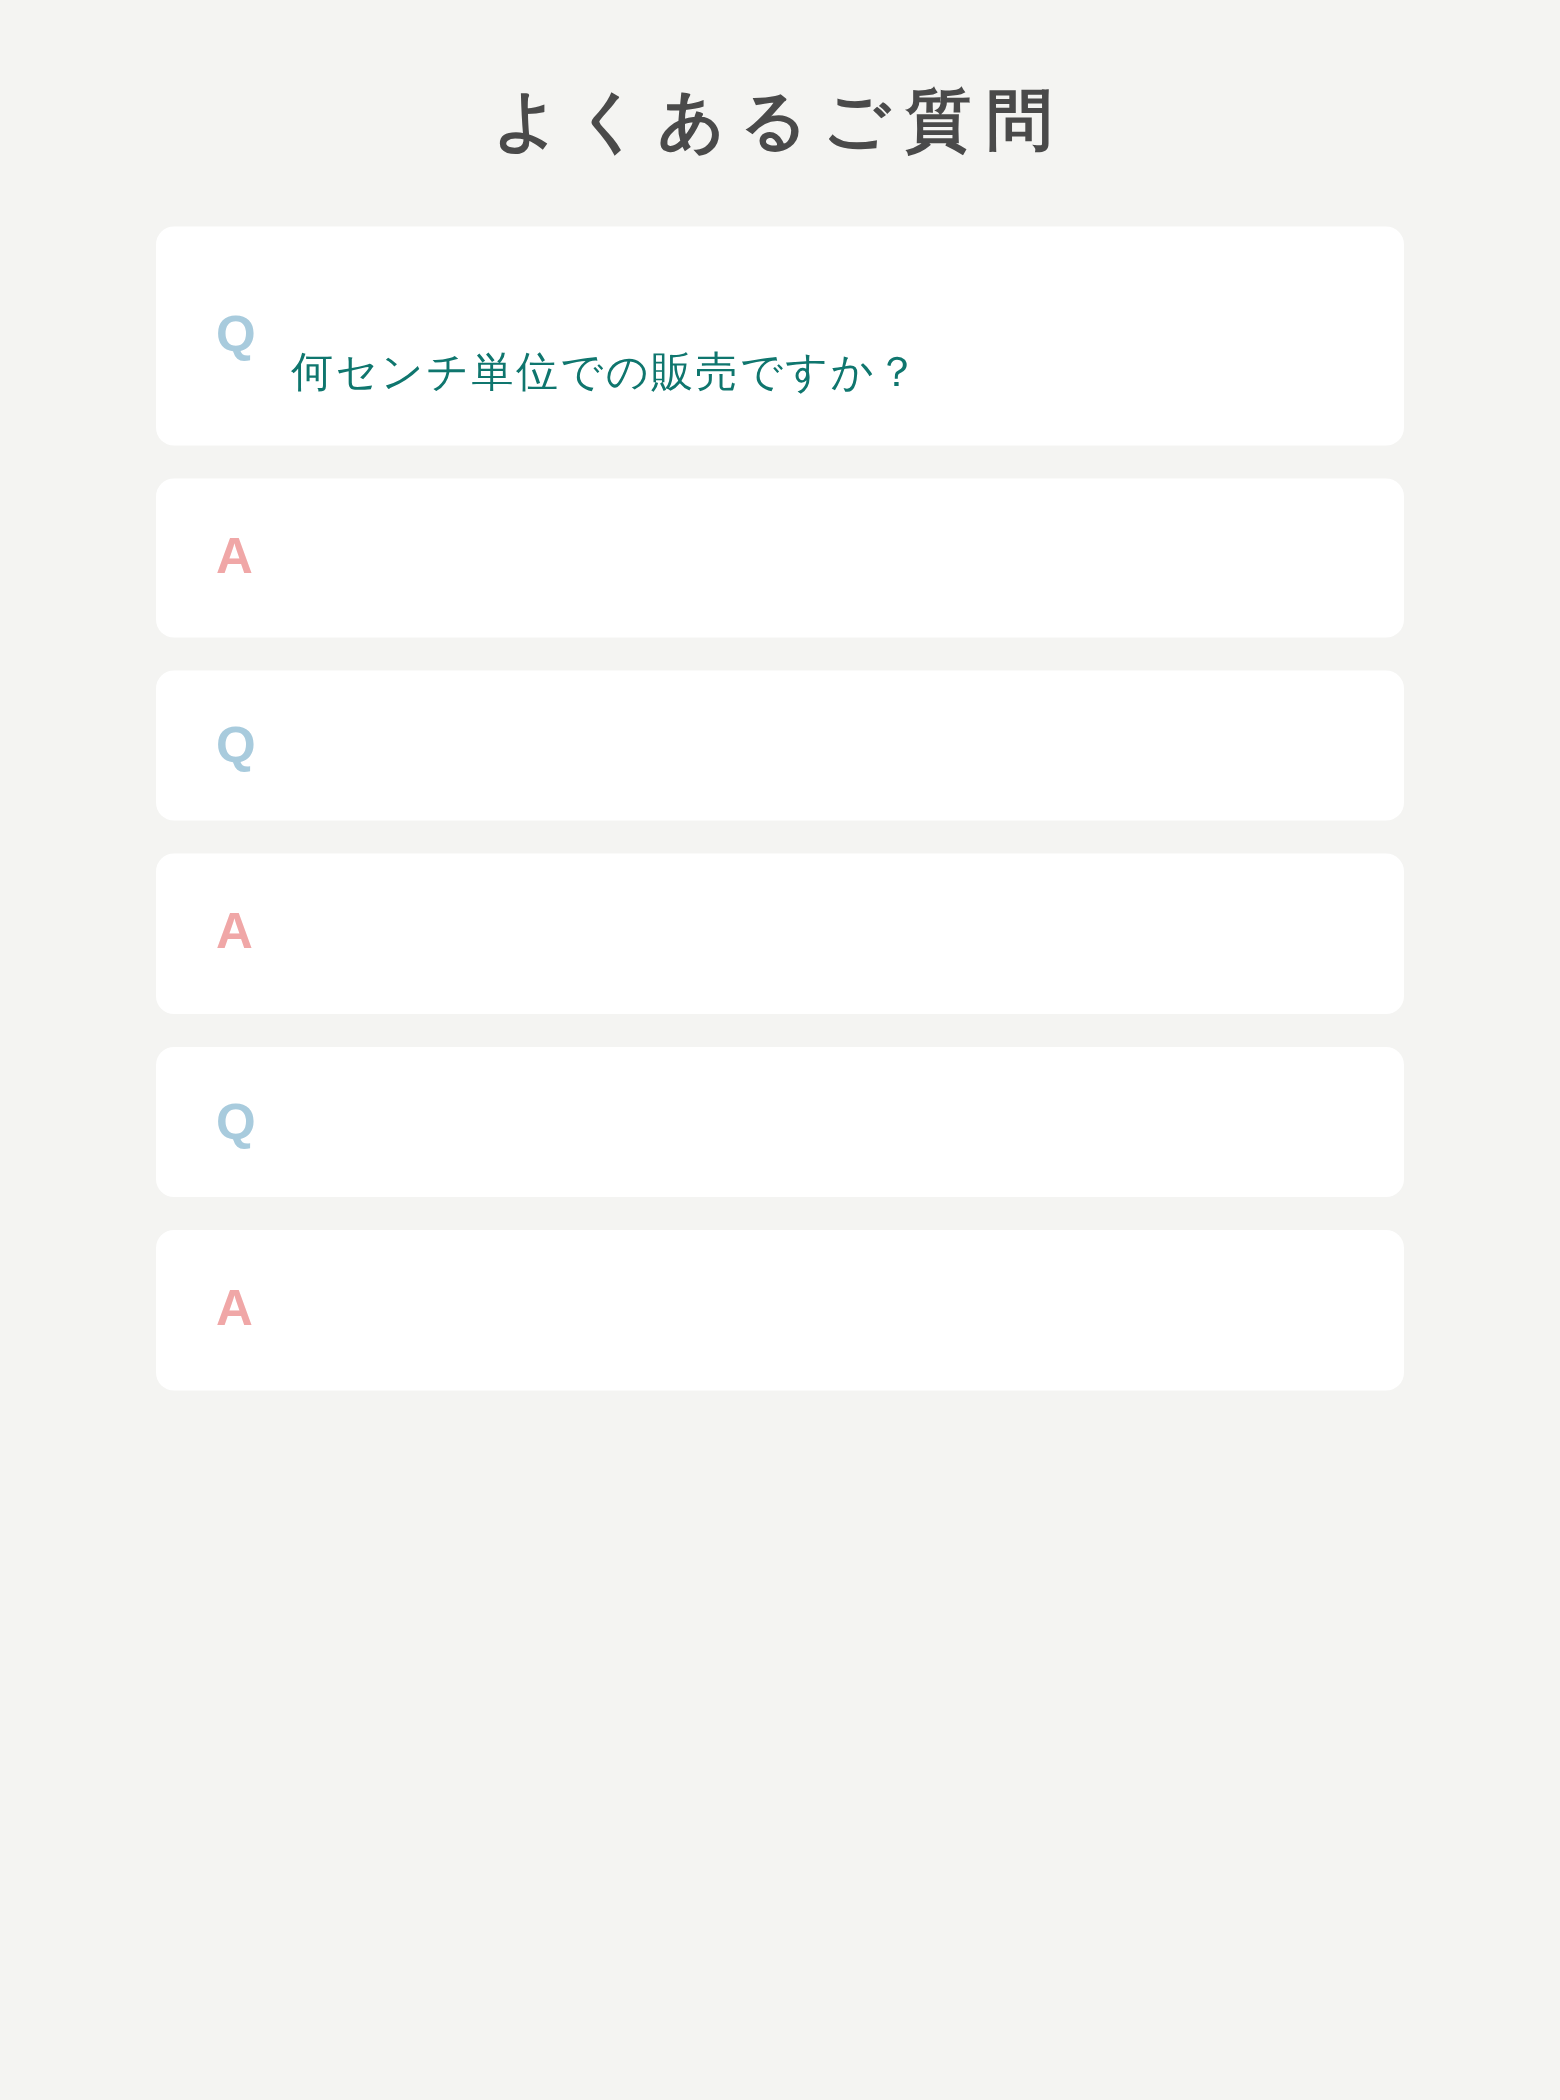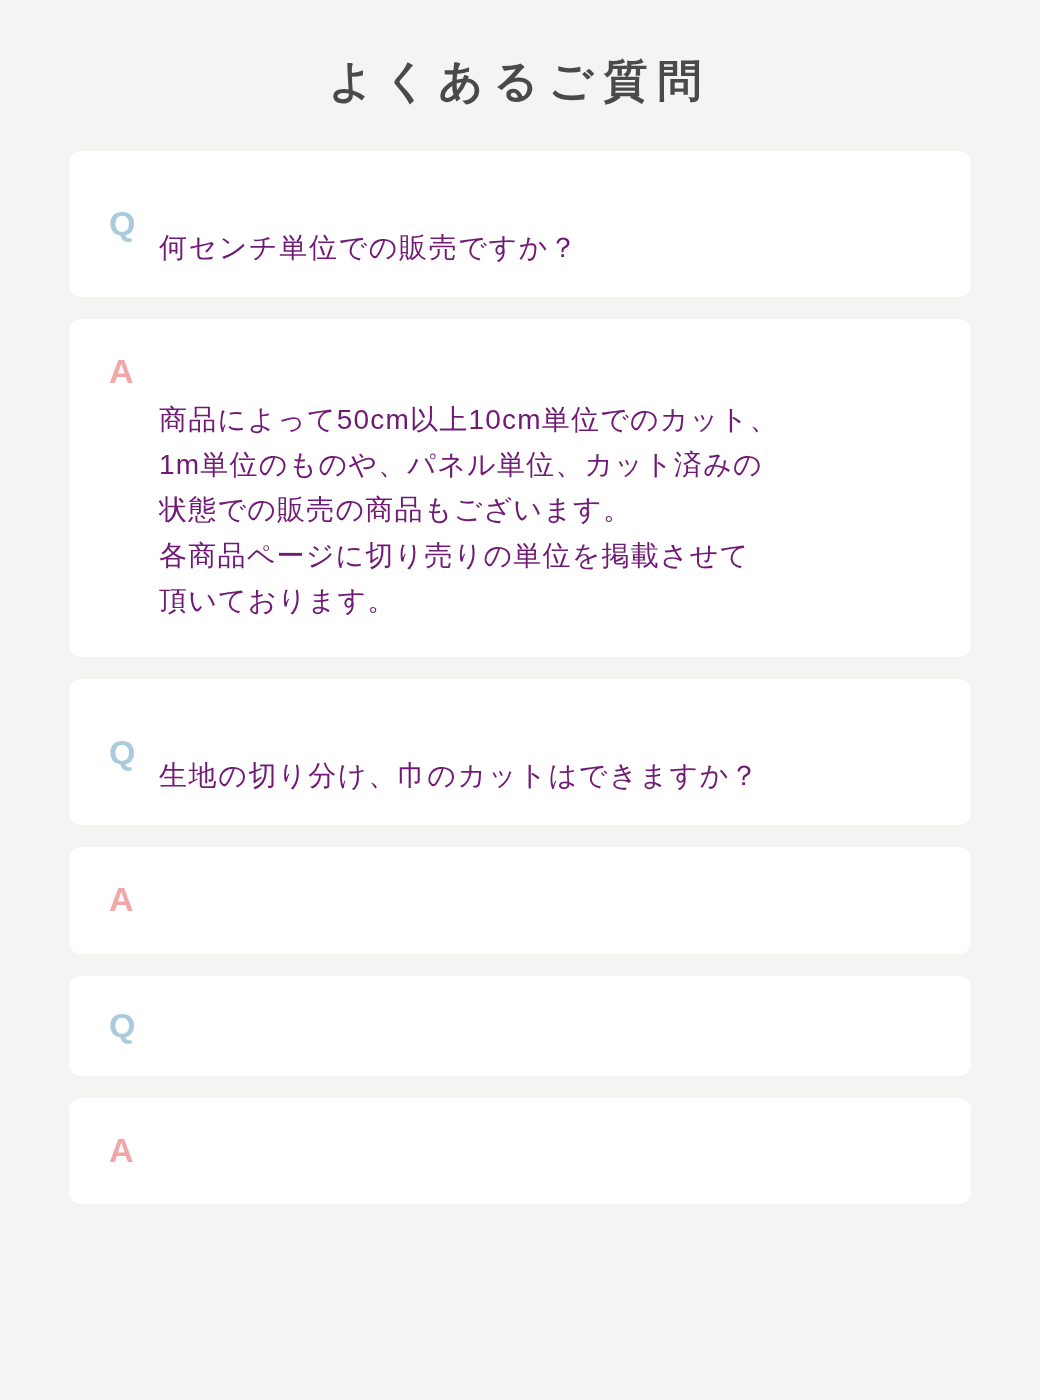--- a/index.html
+++ b/index.html
@@ -11,21 +11,21 @@
     height: 1400px;
     background: #f4f4f2;
     font-family: "Liberation Sans", sans-serif;
     color: #3f3f3f;
     overflow: hidden;
   }
   .page {
     width: 1040px;
     height: 1400px;
     box-sizing: border-box;
-    padding: 0 69px;
+    padding: 0 104px;
     position: relative;
   }
   .page-title {
     text-align: center;
     font-size: 44px;
     font-weight: bold;
     letter-spacing: 10px;
     color: #4a4a4a;
     padding-top: 52px;
     padding-bottom: 0;
@@ -67,21 +67,21 @@
   }
   .marker.a {
     color: #f0a7a7;
     padding-top: 2px;
   }
   .text {
     flex: 1 1 auto;
     font-size: 28px;
     line-height: 1.62;
     letter-spacing: 1.2px;
-    color: #701a75;
+    color: #0f766e;
     white-space: pre-line;
     margin-top: 48px;
   }
   .card.question .text {
     letter-spacing: 1.6px;
   }
 </style>
 </head>
 <body>
 
@@ -90,30 +90,24 @@
   <h1 class="page-title">よくあるご質問</h1>
 
   <div class="faq-list">
 
     <div class="card question">
       <div class="marker q">Q</div>
       <div class="text">何センチ単位での販売ですか？</div>
     </div>
     <div class="card answer">
       <div class="marker a">A</div>
-      <div class="text">商品によって50cm以上10cm単位でのカット、
-1m単位のものや、パネル単位、カット済みの
-状態での販売の商品もございます。
-各商品ページに切り売りの単位を掲載させて
-頂いております。</div>
     </div>
 
     <div class="card question">
       <div class="marker q">Q</div>
-      <div class="text">生地の切り分け、巾のカットはできますか？</div>
     </div>
     <div class="card answer">
       <div class="marker a">A</div>
     </div>
 
     <div class="card question">
       <div class="marker q">Q</div>
     </div>
     <div class="card answer">
       <div class="marker a">A</div>

